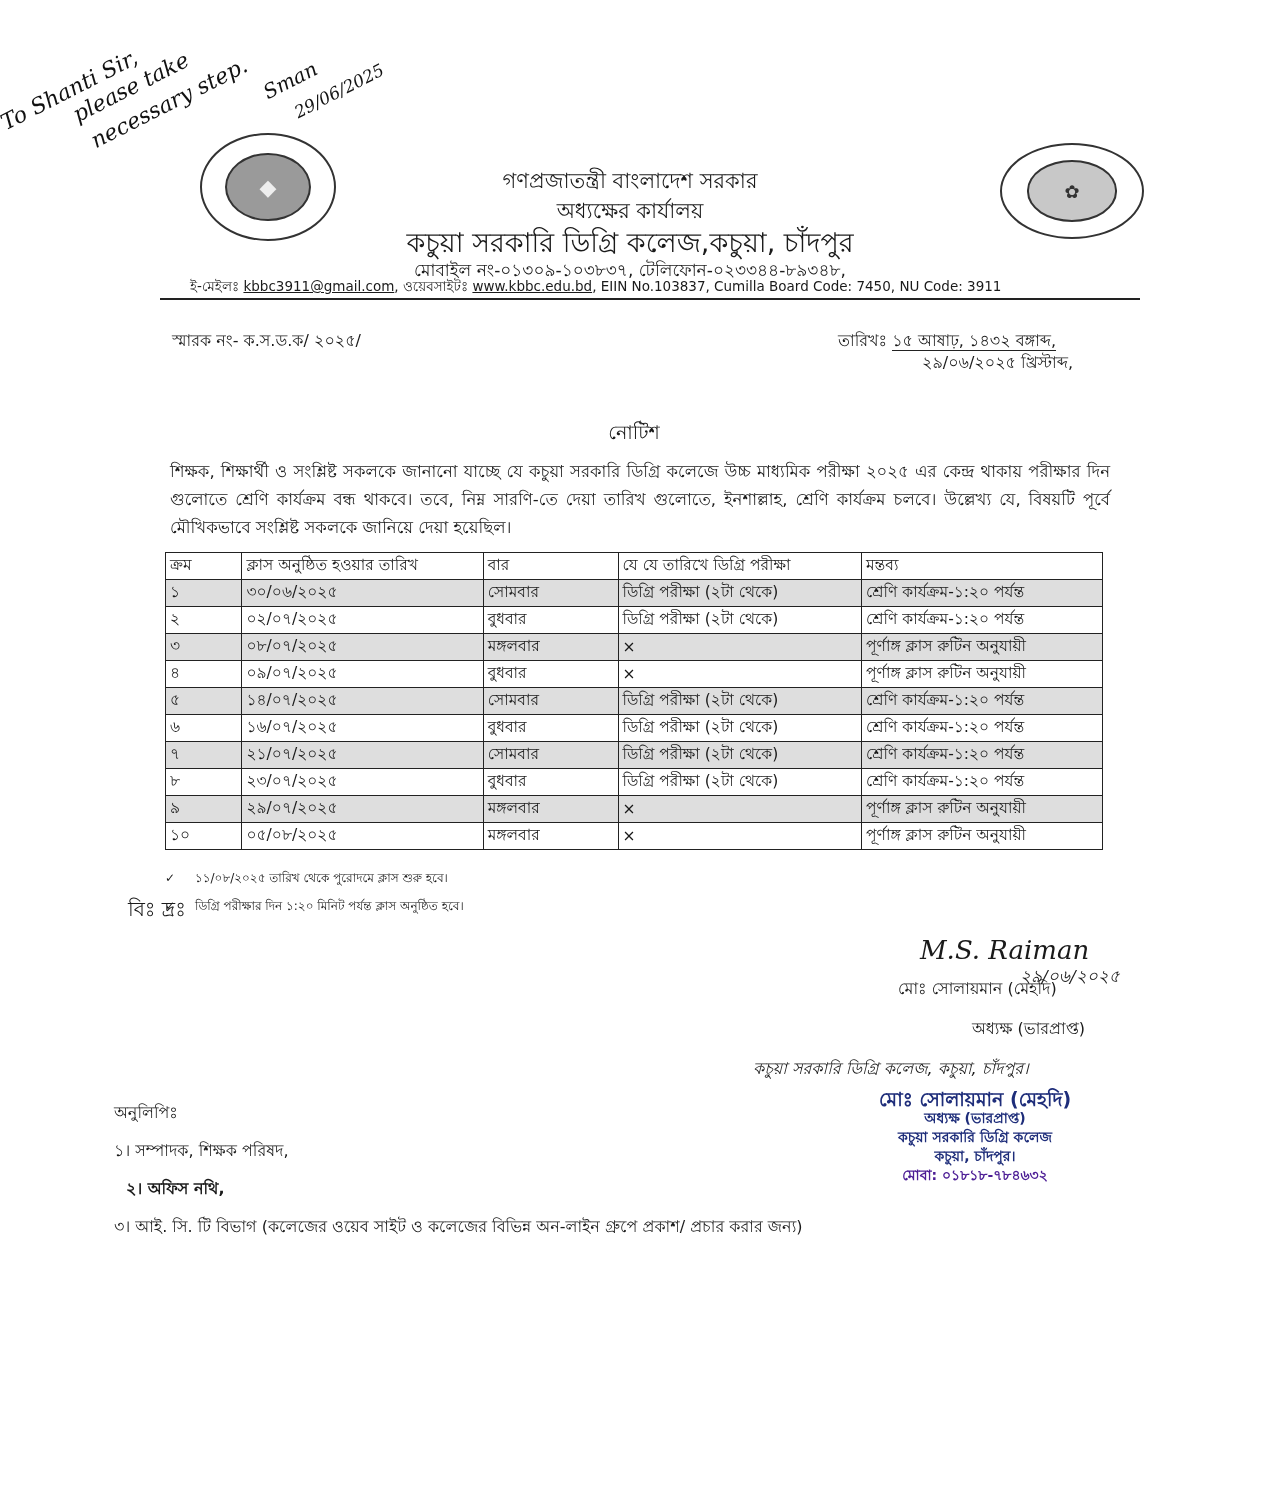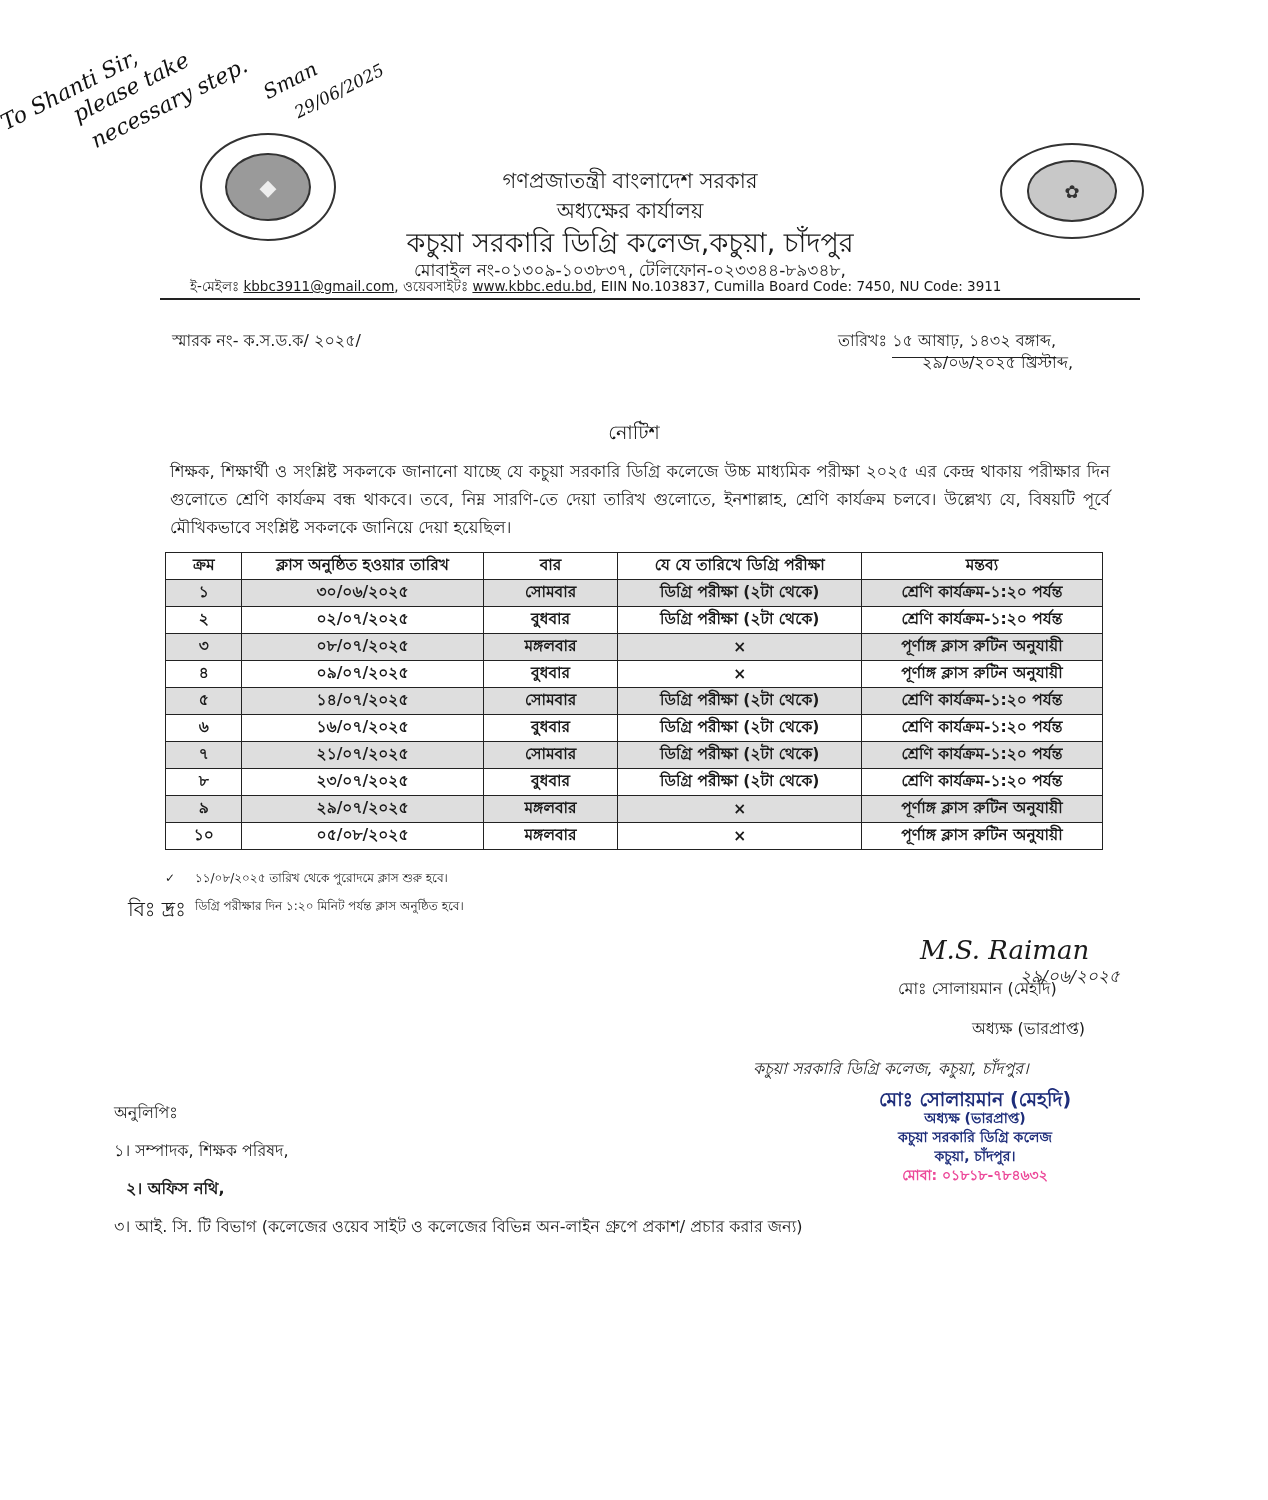--- a/index.html
+++ b/index.html
@@ -34,50 +34,50 @@
   .h1 { top: 165px; font-size: 21px; }
   .h2 { top: 195px; font-size: 21px; }
   .h3 { top: 222px; font-size: 27px; }
   .h4 { top: 257px; font-size: 17px; }
   .h5 { left: 190px; top: 276px; width: 900px; font-size: 13.5px; text-align: left; }
   .h5 a { color: #1a1a1a; text-decoration: underline; }
   .rule { left: 160px; top: 298px; width: 980px; height: 2px; background: #222; }
 
   .memo { left: 172px; top: 328px; font-size: 16px; text-align: center; }
   .date1 { left: 838px; top: 328px; font-size: 16px; }
-  .date1 .u { border-bottom: 1.5px solid #222; padding-bottom: 7px; }
+  .date1 .u { border-bottom: 1.5px solid #222; padding-bottom: 0; }
   .date2 { left: 922px; top: 350px; font-size: 16px; }
 
   .notice-title { left: 0; width: 1268px; text-align: center; top: 418px; font-size: 19px; }
   .body-text { left: 170px; top: 458px; width: 940px; font-size: 16.5px; line-height: 28px; text-align: justify; }
 
   table.sched {
     position: absolute; left: 165px; top: 552px; width: 938px;
     border-collapse: collapse; font-size: 15.5px;
   }
   table.sched th, table.sched td {
-    border: 1.5px solid #222; text-align: center; height: 23px; padding: 0 4px; font-weight: bold;
+    border: 1.5px solid #222; text-align: left; height: 23px; padding: 0 4px; font-weight: normal;
   }
   table.sched tr.shade td { background: #dedede; }
   .c1 { width: 70px; } .c2 { width: 240px; } .c3 { width: 130px; } .c4 { width: 245px; } .c5 { width: 240px; }
 
   .nb { left: 128px; top: 849px; font-size: 20px; margin-top: 45px; }
   .bullets { left: 165px; top: 864px; font-size: 12px; line-height: 28px; }
   .bullets div span.chk { display: inline-block; width: 30px; }
 
   .sig { left: 920px; top: 935px; width: 290px; height: 45px; font-family: "DejaVu Serif", serif; font-style: italic; font-size: 26px; }
   .sig .sigdate { position: absolute; left: 100px; top: 28px; font-size: 17px; }
   .sign-name { left: 898px; top: 976px; font-size: 16px; }
   .sign-title { left: 972px; top: 1016px; font-size: 16px; }
   .sign-college { left: 753px; top: 1056px; font-size: 16px; font-style: italic; }
 
   .stamp { left: 820px; top: 1090px; width: 310px; text-align: center; color: #1e2d7a; font-weight: bold; line-height: 19px; }
   .stamp .s1 { font-size: 19px; }
   .stamp .s2, .stamp .s3, .stamp .s4 { font-size: 14px; }
-  .stamp .s5 { font-size: 14px; color:#ec4899; }
+  .stamp .s5 { font-size: 14px; color:#4c1d95; }
 
   .cc-title { left: 114px; top: 1100px; font-size: 16px; }
   .cc1 { left: 114px; top: 1138px; font-size: 16px; }
   .cc2 { left: 126px; top: 1176px; font-size: 16px; font-weight: bold; }
   .cc3 { left: 114px; top: 1214px; font-size: 16px; }
 </style>
 </head>
 <body>
 
 <div class="abs handnote">

